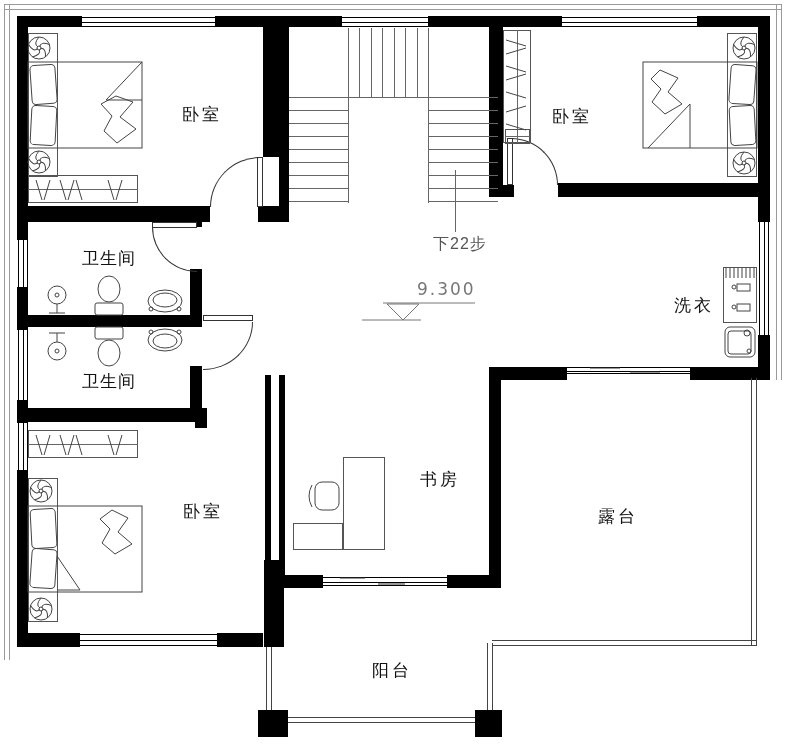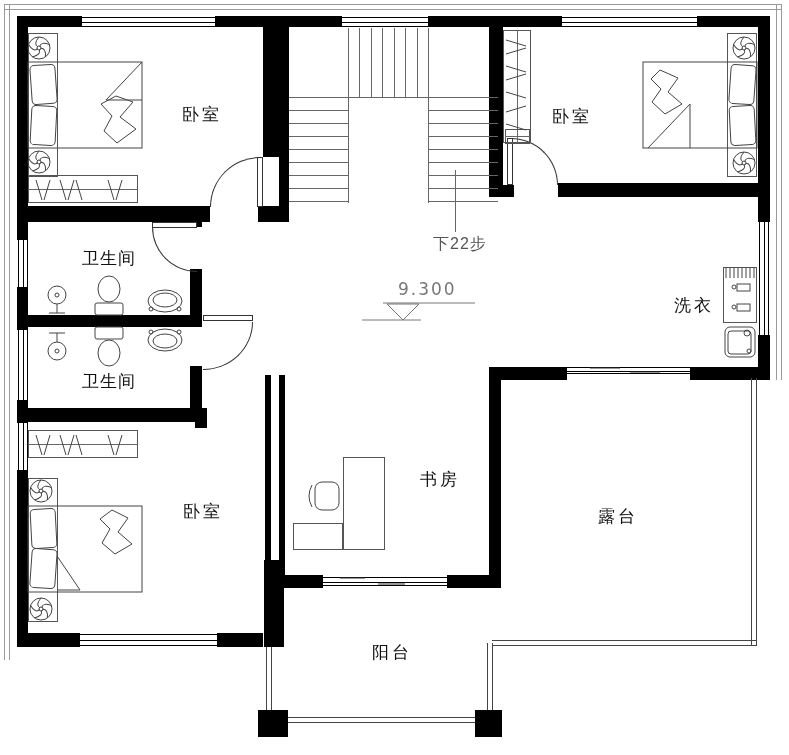--- a/index.html
+++ b/index.html
@@ -230,23 +230,23 @@
   </svg>
 
   <div class="lbl" style="left:182px;top:106px">卧室</div>
   <div class="lbl" style="left:552px;top:108px">卧室</div>
   <div class="lbl" style="left:183px;top:503px">卧室</div>
   <div class="lbl" style="left:82px;top:250px;letter-spacing:1px">卫生间</div>
   <div class="lbl" style="left:82px;top:373px;letter-spacing:1px">卫生间</div>
   <div class="lbl" style="left:674px;top:297px">洗衣</div>
   <div class="lbl" style="left:420px;top:471px">书房</div>
   <div class="lbl" style="left:598px;top:508px">露台</div>
-  <div class="lbl" style="left:372px;top:644px">阳台</div>
+  <div class="lbl" style="left:372px;top:662px">阳台</div>
   <div class="lbl small" style="left:433px;top:236px">下22步</div>
-  <div class="lbl dim" style="left:398px;top:281px">9.300</div>
+  <div class="lbl dim" style="left:417px;top:281px">9.300</div>
 </div>
 
 <style>
   .winH{position:absolute;background-color:#fff;border-top:1px solid #000;border-bottom:1px solid #000;box-sizing:border-box}
   .winH::after{content:"";position:absolute;left:0;right:0;top:50%;height:1px;background:#000}
   .winV{position:absolute;background-color:#fff;border-left:1px solid #000;border-right:1px solid #000;box-sizing:border-box}
   .winV::after{content:"";position:absolute;top:0;bottom:0;left:50%;width:1px;background:#000}
 </style>
 
 </body></html>

